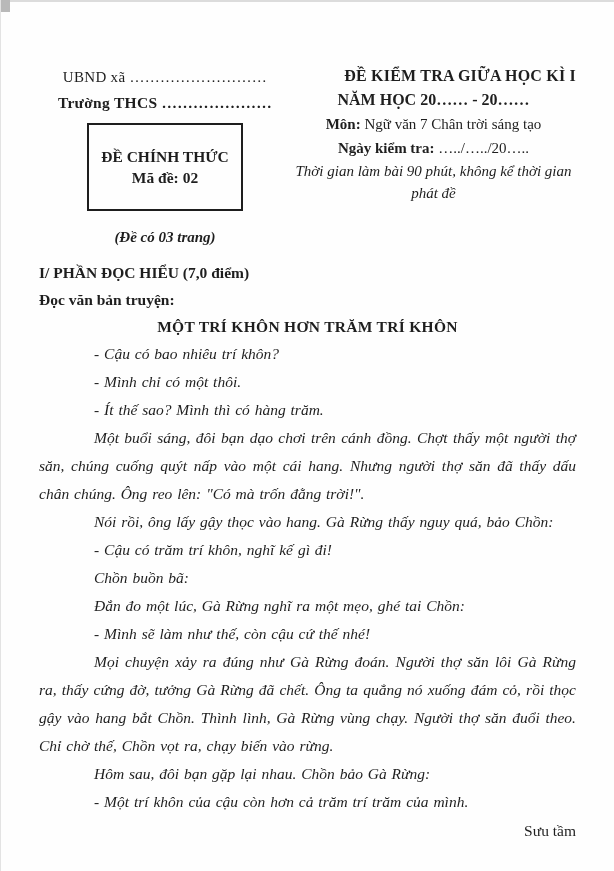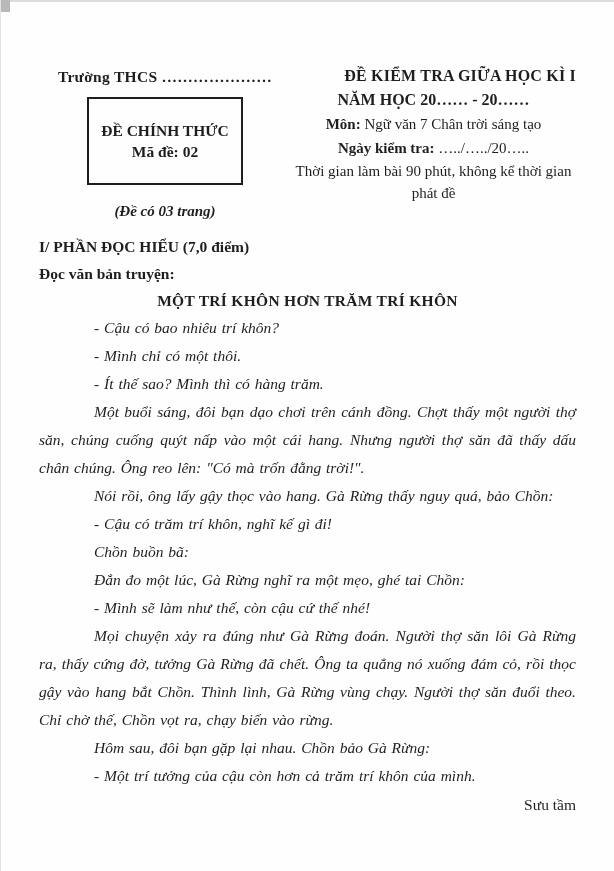--- a/index.html
+++ b/index.html
@@ -88,20 +88,21 @@
     line-height: 24px;
   }
   .subject-line, .date-line {
     font-size: 15px;
     line-height: 24px;
   }
   .subject-line b, .date-line b {
     font-weight: bold;
   }
   .duration-note {
+    font-style: italic;
     font-size: 15px;
     line-height: 22px;
     max-width: 302px;
     margin: 0 auto;
   }
   
   .section-heading {
     margin-top: 12px;
     font-weight: bold;
     font-size: 15.5px;
@@ -139,20 +140,21 @@
 <body>
 
 <div class="page">
   <div class="top-edge-line"></div>
   <div class="corner-mark"></div>
 
   <div class="content">
 
     <div class="header">
       <div class="header-left">
+        <div class="org-line">UBND xã ………………………</div>
         <div class="school-line">Trường THCS …………………</div>
         <div class="official-box">
           <div>ĐỀ CHÍNH THỨC</div>
           <div>Mã đề: 02</div>
         </div>
         <div class="pages-note">(Đề có 03 trang)</div>
       </div>
 
       <div class="header-right">
         <div class="exam-title">ĐỀ KIỂM TRA GIỮA HỌC KÌ I</div>
@@ -178,19 +180,19 @@
       <p>- Mình chỉ có một thôi.</p>
       <p>- Ít thế sao? Mình thì có hàng trăm.</p>
       <p>Một buổi sáng, đôi bạn dạo chơi trên cánh đồng. Chợt thấy một người thợ săn, chúng cuống quýt nấp vào một cái hang. Nhưng người thợ săn đã thấy dấu chân chúng. Ông reo lên: "Có mà trốn đằng trời!".</p>
       <p>Nói rồi, ông lấy gậy thọc vào hang. Gà Rừng thấy nguy quá, bảo Chồn:</p>
       <p>- Cậu có trăm trí khôn, nghĩ kế gì đi!</p>
       <p>Chồn buồn bã:</p>
       <p>Đắn đo một lúc, Gà Rừng nghĩ ra một mẹo, ghé tai Chồn:</p>
       <p>- Mình sẽ làm như thế, còn cậu cứ thế nhé!</p>
       <p>Mọi chuyện xảy ra đúng như Gà Rừng đoán. Người thợ săn lôi Gà Rừng ra, thấy cứng đờ, tưởng Gà Rừng đã chết. Ông ta quẳng nó xuống đám cỏ, rồi thọc gậy vào hang bắt Chồn. Thình lình, Gà Rừng vùng chạy. Người thợ săn đuổi theo. Chỉ chờ thế, Chồn vọt ra, chạy biến vào rừng.</p>
       <p>Hôm sau, đôi bạn gặp lại nhau. Chồn bảo Gà Rừng:</p>
-      <p>- Một trí tưởng của cậu còn hơn cả trăm trí khôn của mình.</p>
+      <p>- Một trí khôn của cậu còn hơn cả trăm trí trăm của mình.</p>
     </div>
 
     <div class="story-source">Sưu tầm</div>
 
   </div>
 </div>
 
 </body></html>

